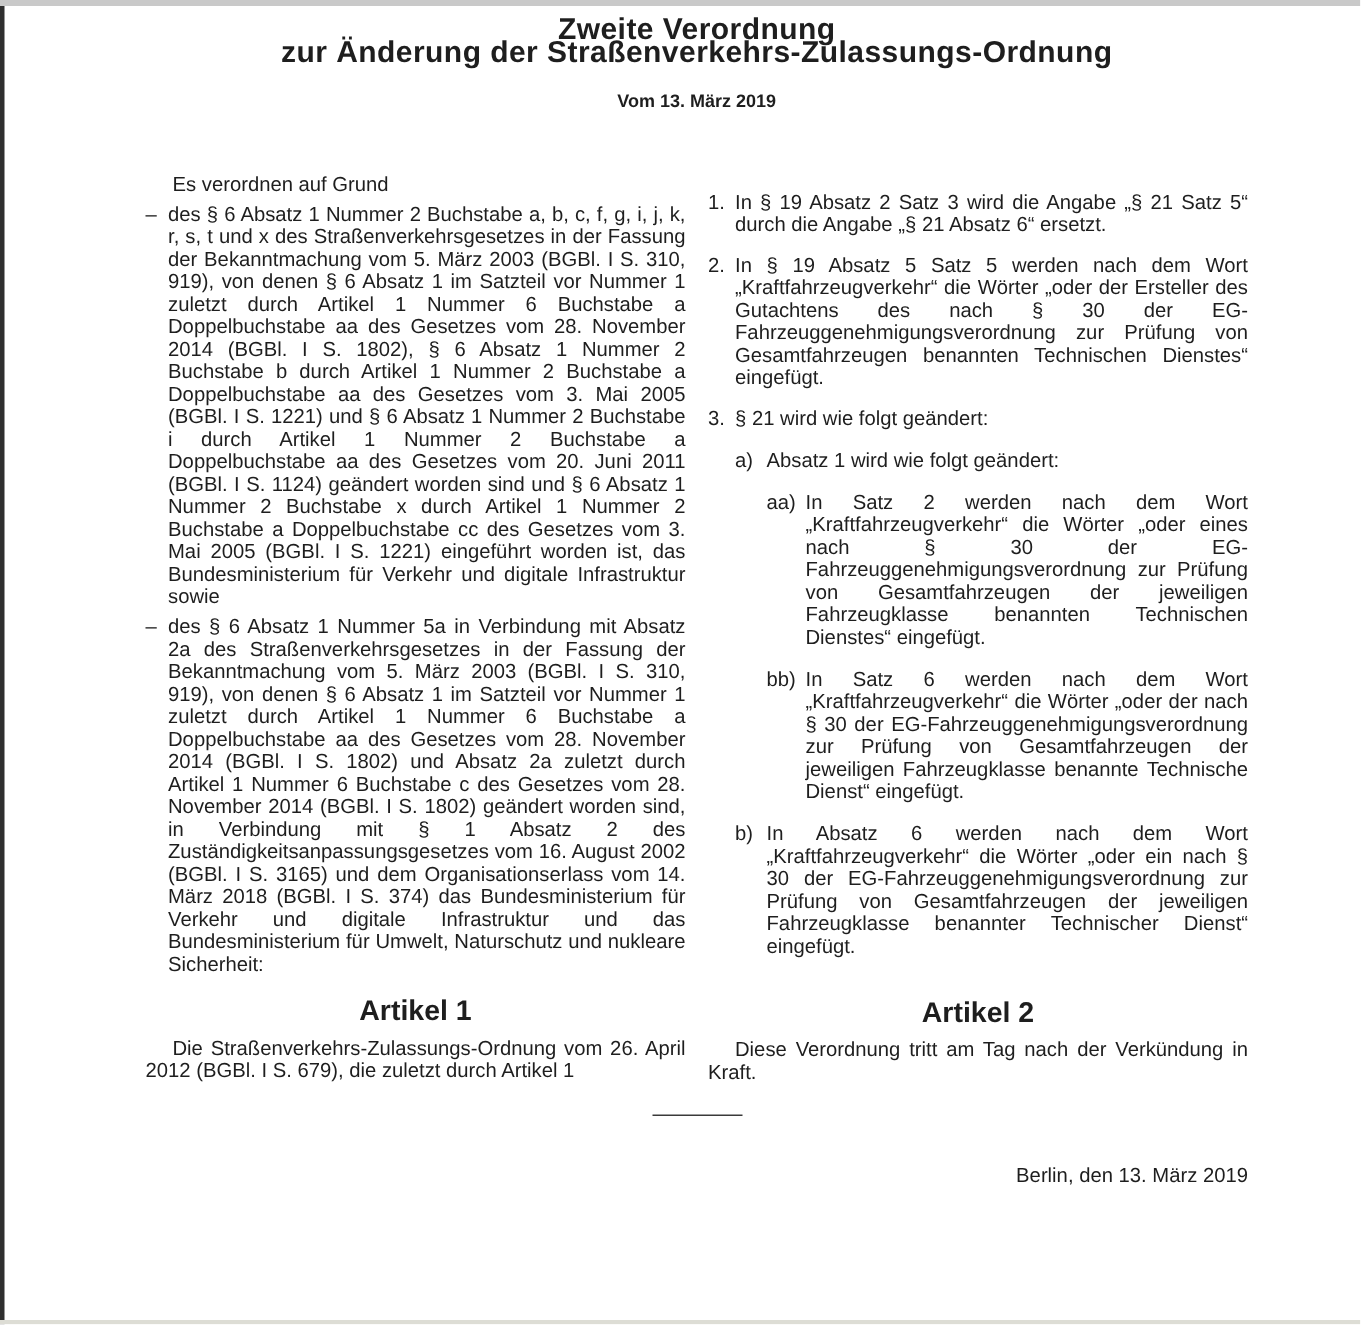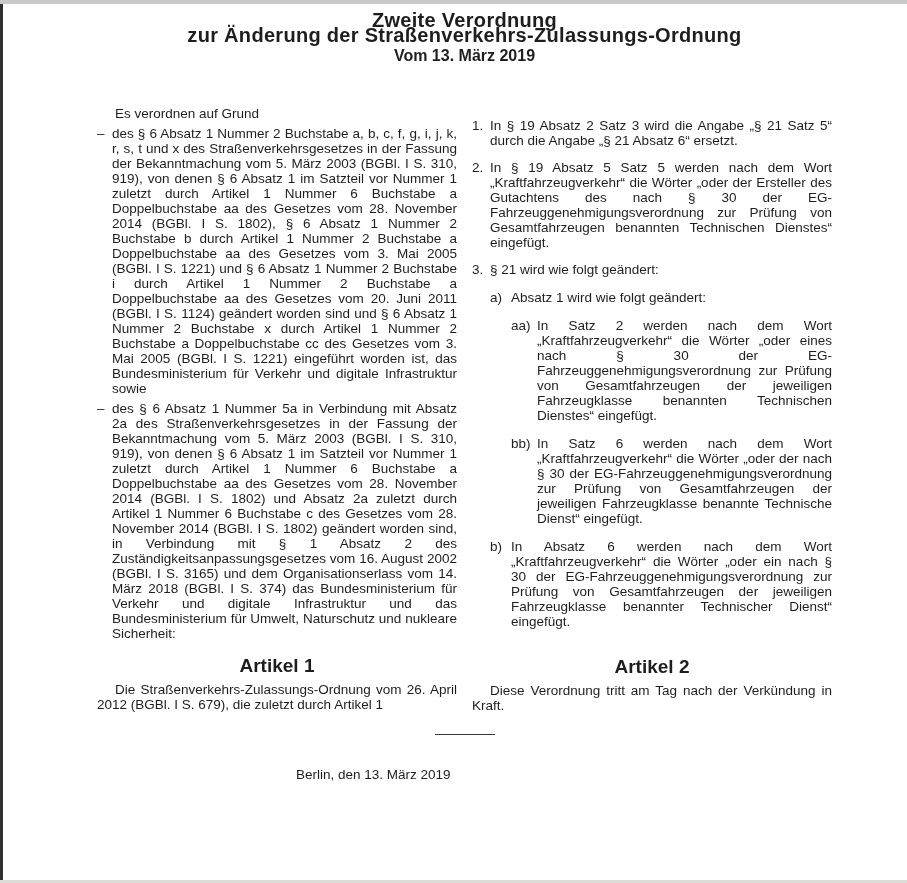--- a/index.html
+++ b/index.html
@@ -22,21 +22,21 @@
   .edge-bottom { position: absolute; left: 0; bottom: 0; width: 907px; height: 3px; background: #ddddd5; }
 
   .content {
     position: absolute;
     left: 97px;
     top: 0;
     width: 735px;
   }
   .doc-header { text-align: center; padding-top: 13px; font-weight: bold; }
   .title-line { font-size: 20px; line-height: 15px; letter-spacing: 0.3px; }
-  .date-line  { margin-top: 4px; font-size: 16px; }
+  .date-line  { margin-top: 17px; font-size: 12px; }
 
   .columns {
     display: flex;
     gap: 15px;
     margin-top: 41px;
     font-size: 13.5px;
     line-height: 15px;
   }
   .col { width: 360px; text-align: justify; }
   p { margin: 0; }
@@ -69,21 +69,21 @@
   .art2-gap { margin-top: 30px; }
 
   .footer-rule {
     width: 60px;
     height: 0;
     border-top: 1px solid #3a3a3a;
     margin: 21px auto 0 auto;
   }
   .signature { font-size: 13.5px; line-height: 15px; margin-left: 199px; }
   .signature .approval   { margin-top: 23px; }
-  .signature .place-date { margin-top: 32px; }
+  .signature .place-date { margin-top: 32px; text-align: right; }
 </style>
 </head>
 <body>
 
 <div class="page">
   <div class="edge-top"></div>
   <div class="edge-left"></div>
   <div class="edge-bottom"></div>
 
   <div class="content">

